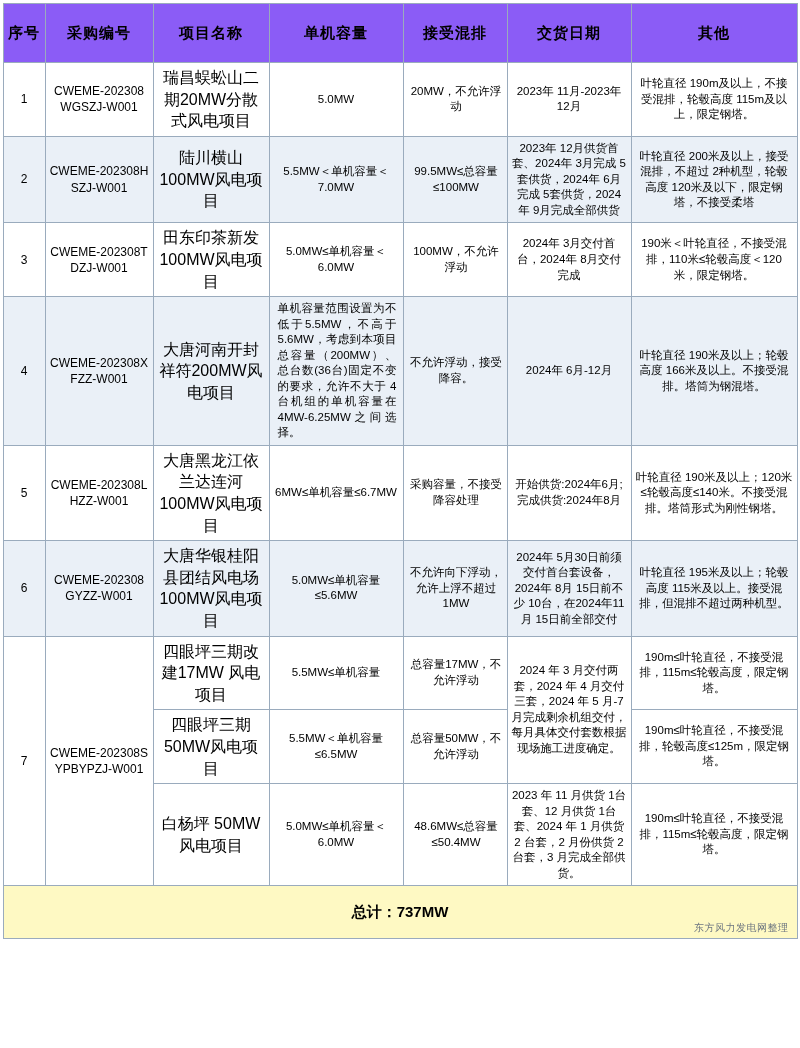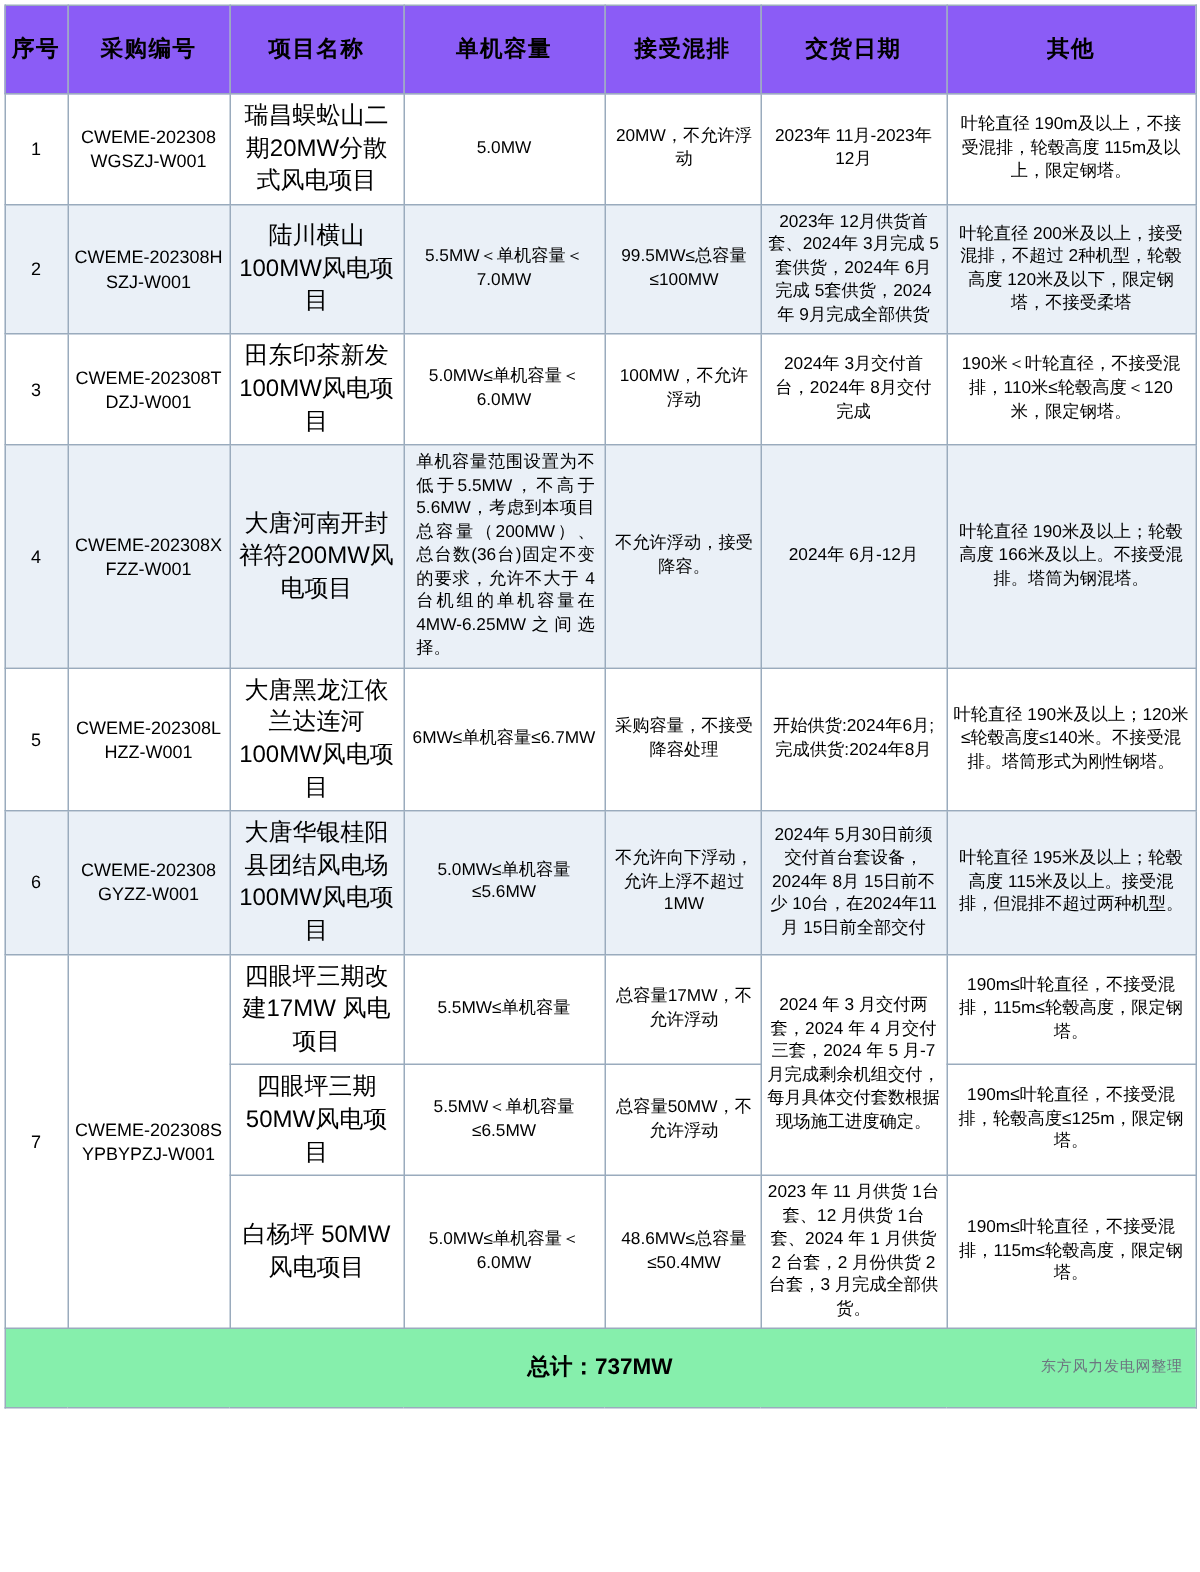--- a/index.html
+++ b/index.html
@@ -78,34 +78,34 @@
     text-align: justify;
     text-align-last: left;
     padding-left: 8px;
     padding-right: 6px;
   }
   td.proccap.left {
     text-align: center;
     padding-left: 6px;
   }
   .total-row td {
-    background: #86efac;
+    background: #fef9c3;
     font-size: 15px;
     font-weight: bold;
     height: 44px;
     position: relative;
     margin-left: 46px;
   }
   .total-text {
     display: inline-block;
   }
   .credit {
     position: absolute;
     right: 8px;
-    bottom: 20px;
+    bottom: 4px;
     font-size: 10px;
     font-weight: normal;
     color: #6d7680;
     letter-spacing: 0.5px;
   }
   col.c0 { width: 42px; }
   col.c1 { width: 108px; }
   col.c2 { width: 116px; }
   col.c3 { width: 134px; }
   col.c4 { width: 104px; }

